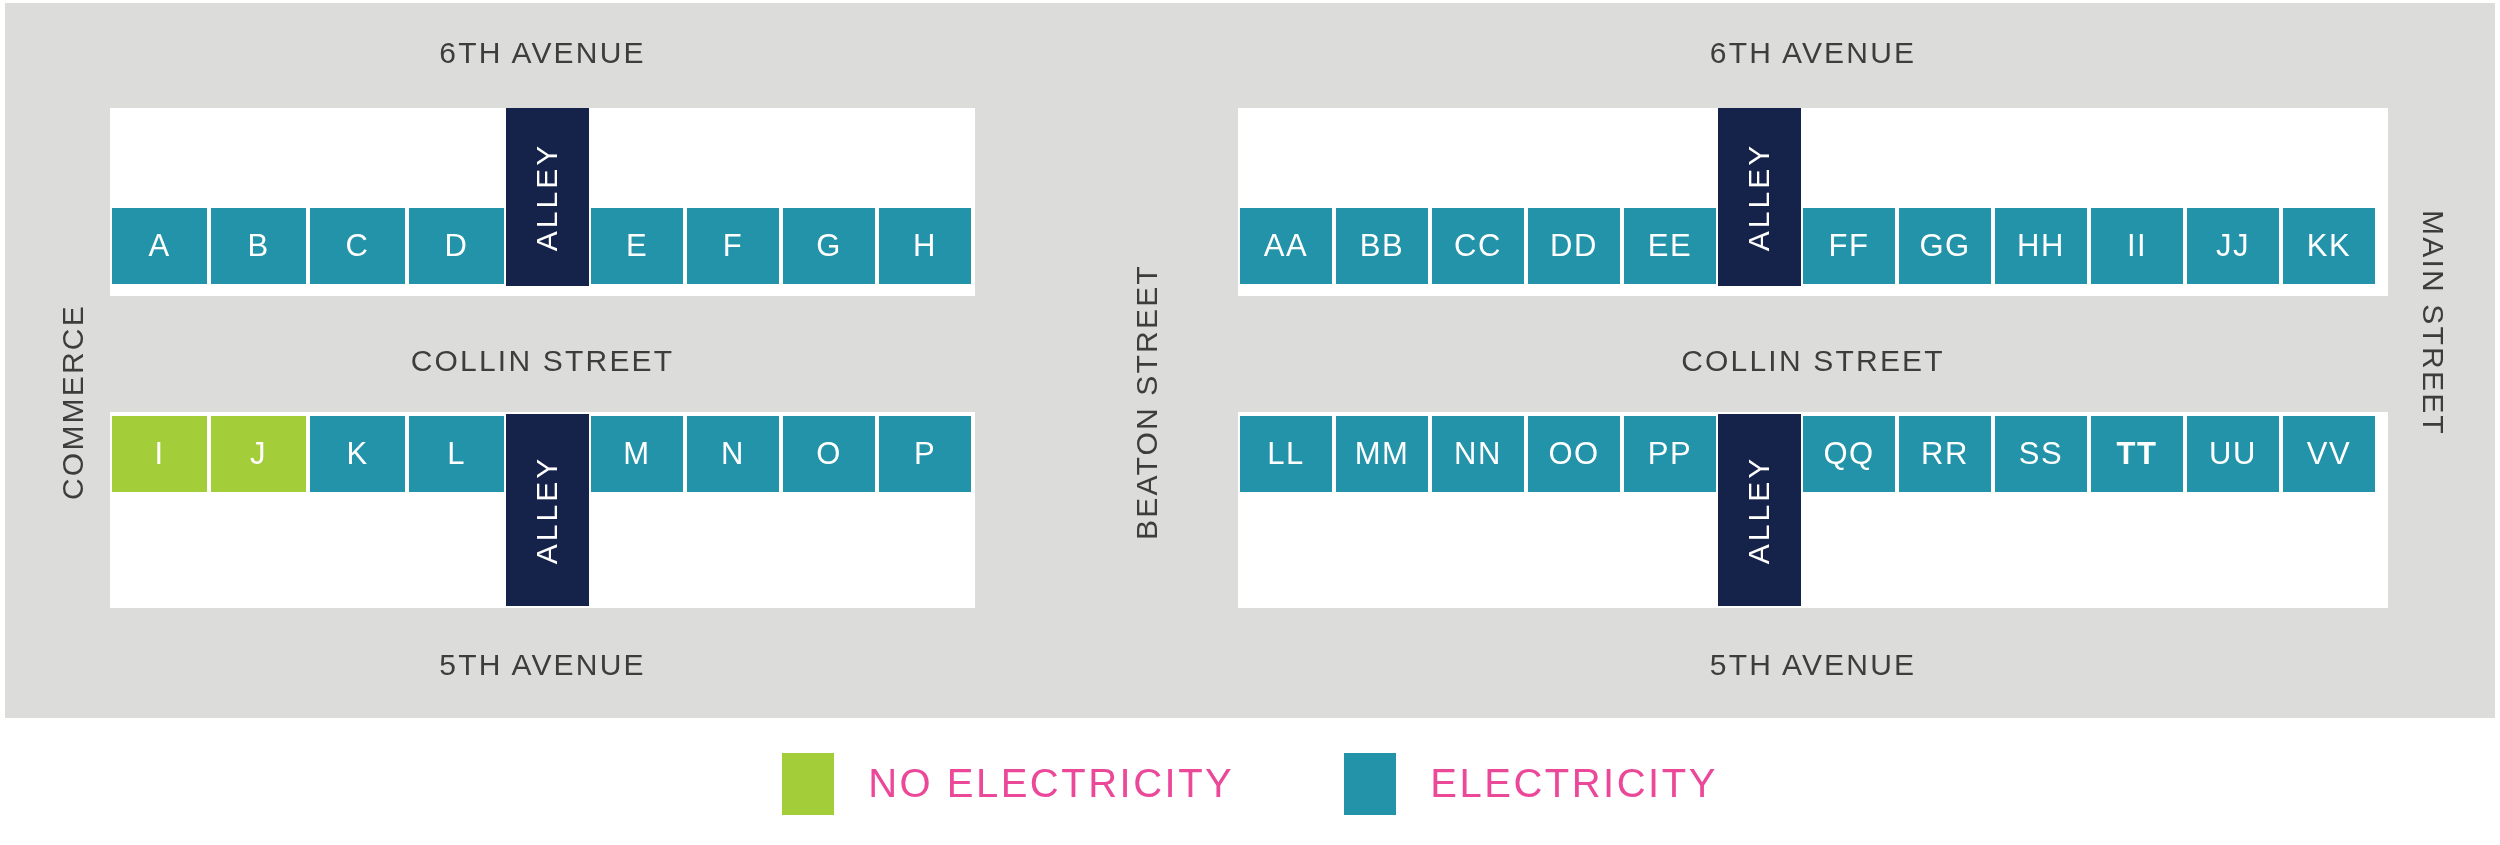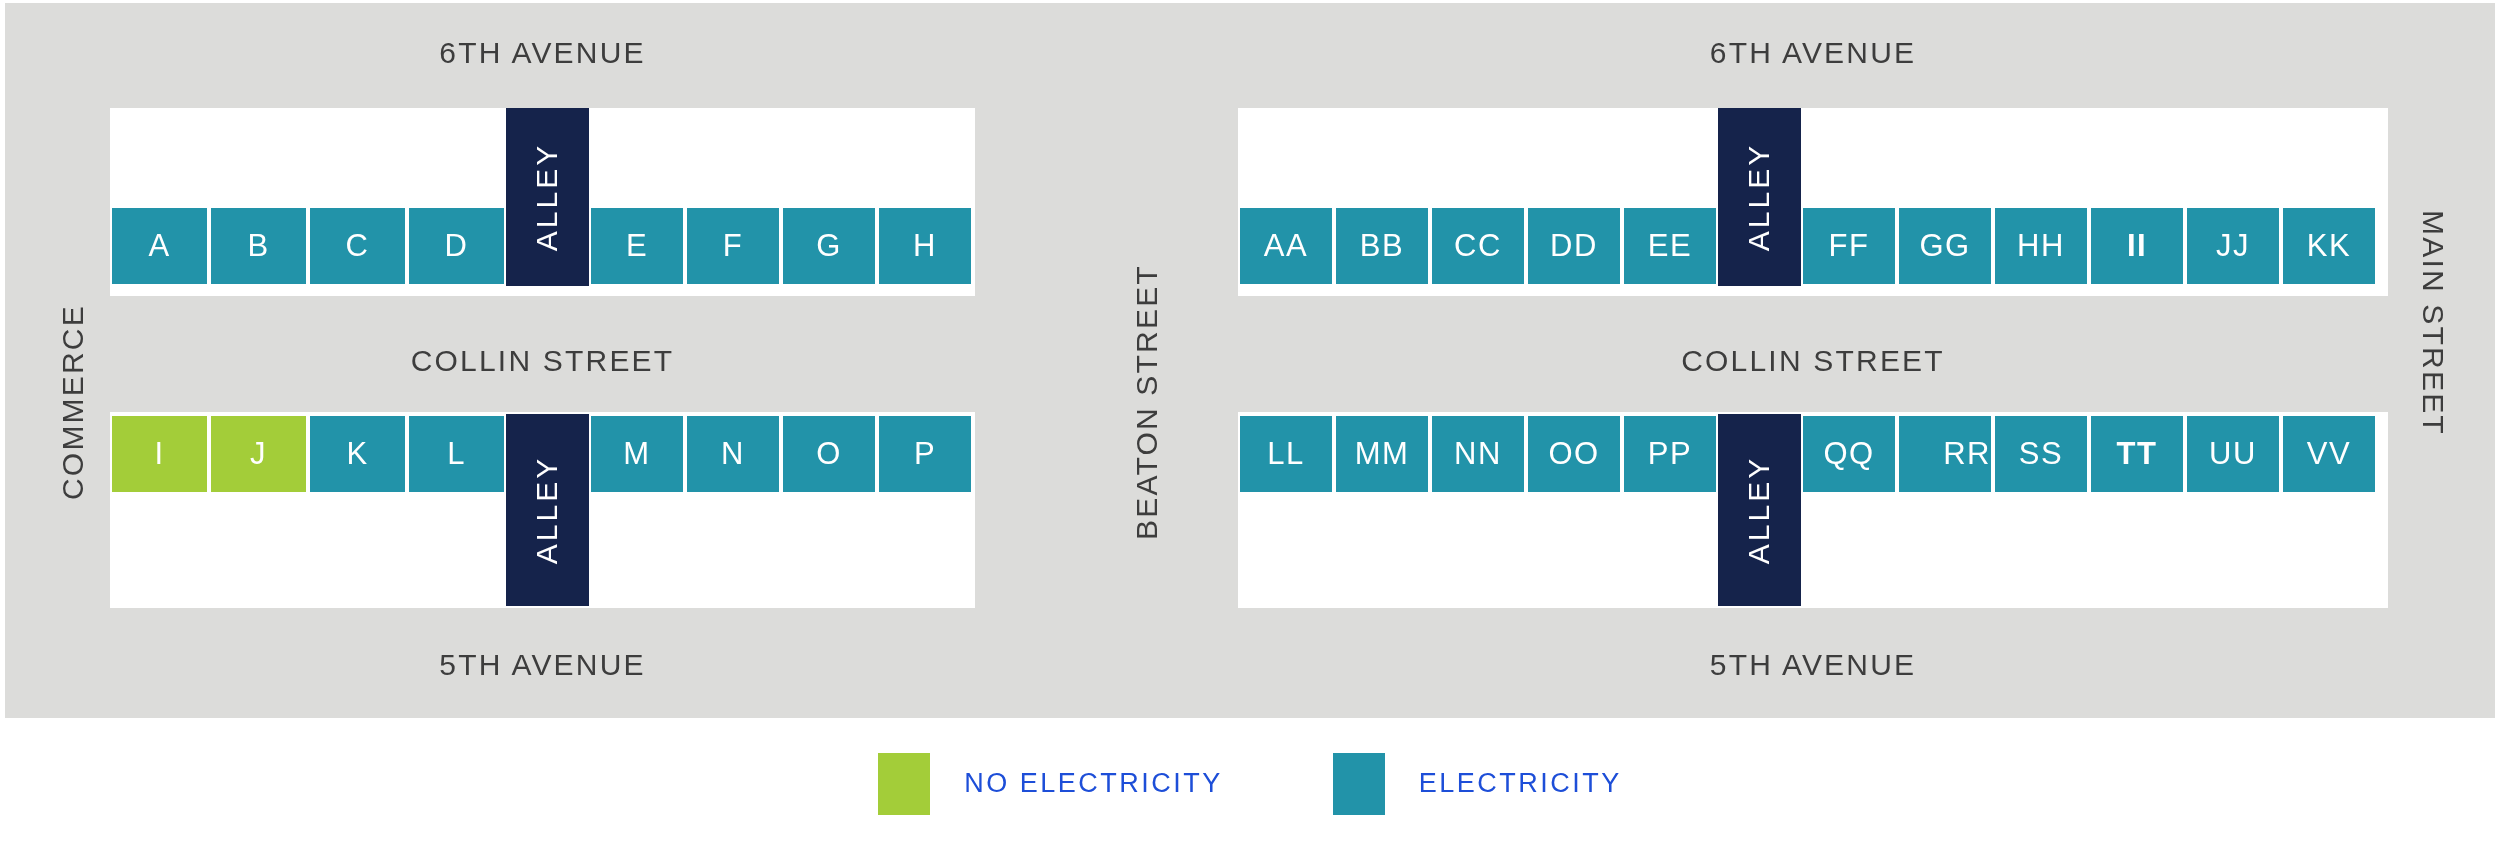--- a/index.html
+++ b/index.html
@@ -92,22 +92,22 @@
     align-items:center;
     gap:34px;
   }
   .legend-swatch{
     width:52px;height:62px;
     flex:0 0 auto;
   }
   .legend-swatch.no-electric{background:#a3cd39;}
   .legend-swatch.electric{background:#2293a9;}
   .legend-text{
-    color:#1d4ed8;
-    font-size:27px;
+    color:#ec4899;
+    font-size:40px;
     letter-spacing:2.5px;
     white-space:nowrap;
   }
 </style>
 </head>
 <body>
 
 <div id="map-root">
 
   <div class="plan-bg"></div>
@@ -219,21 +219,21 @@
     <div style="width:83px;"></div>
     <div class="booth electric" style="width:96px;">
       <span>FF</span>
     </div>
     <div class="booth electric" style="width:96px;">
       <span>GG</span>
     </div>
     <div class="booth electric" style="width:96px;">
       <span>HH</span>
     </div>
-    <div class="booth electric" style="width:96px;font-weight:bold;">
+    <div class="booth electric" style="width:96px;">
       <span>II</span>
     </div>
     <div class="booth electric" style="width:96px;">
       <span>JJ</span>
     </div>
     <div class="booth electric" style="width:96px;">
       <span>KK</span>
     </div>
   </div>
 
@@ -256,21 +256,21 @@
     <div class="booth electric" style="width:96px;">
       <span>OO</span>
     </div>
     <div class="booth electric" style="width:96px;">
       <span>PP</span>
     </div>
     <div style="width:83px;"></div>
     <div class="booth electric" style="width:96px;">
       <span>QQ</span>
     </div>
-    <div class="booth electric" style="width:96px;justify-content:flex-end;">
+    <div class="booth electric" style="width:96px;">
       <span>RR</span>
     </div>
     <div class="booth electric" style="width:96px;">
       <span>SS</span>
     </div>
     <div class="booth electric" style="width:96px;font-weight:bold;">
       <span>TT</span>
     </div>
     <div class="booth electric" style="width:96px;">
       <span>UU</span>

